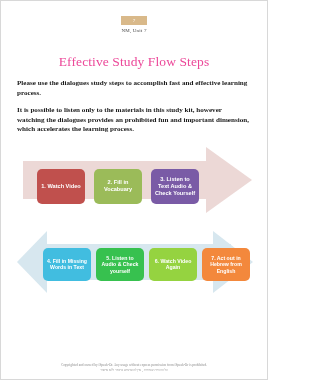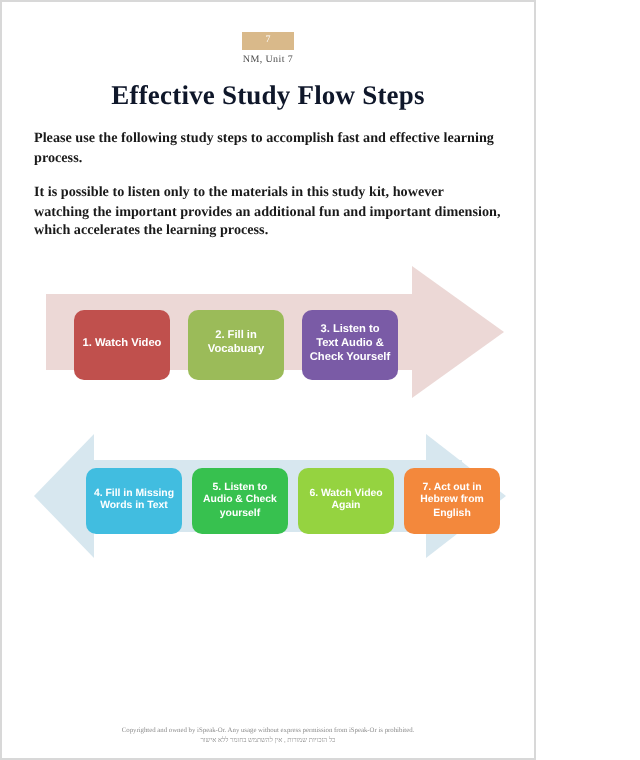--- a/index.html
+++ b/index.html
@@ -34,24 +34,24 @@
     font-family:"Liberation Serif",serif;
   }
   .unit-caption{
     margin-top:2px;
     font-size:5px;
     color:#4a4a4a;
     font-family:"Liberation Serif",serif;
     letter-spacing:.2px;
   }
   .doc-title{
-    margin-top:7px;
+    margin-top:21px;
     font-size:13.5px;
-    font-weight:bold;
-    color:#0f172a;
+    font-weight:normal;
+    color:#ec4899;
     font-family:"Liberation Serif",serif;
     letter-spacing:.1px;
   }
 
   
   .body-copy{
     margin:9px 16px 0 16px;
   }
   .para{
     font-family:"Liberation Serif",serif;
@@ -168,22 +168,22 @@
 
 <div class="page">
 
   <div class="header">
     <div class="unit-badge">7</div>
     <div class="unit-caption">NM, Unit 7</div>
     <div class="doc-title">Effective Study Flow Steps</div>
   </div>
 
   <div class="body-copy">
-    <p class="para">Please use the following study steps to accomplish fast and effective learning process.</p>
-    <p class="para">It is possible to listen only to the materials in this study kit, however watching the important provides an additional fun and important dimension, which accelerates the learning process.</p>
+    <p class="para">Please use the dialogues study steps to accomplish fast and effective learning process.</p>
+    <p class="para">It is possible to listen only to the materials in this study kit, however watching the dialogues provides an prohibited fun and important dimension, which accelerates the learning process.</p>
   </div>
 
   <div class="flow">
 
     <div class="arrow-band band-right">
       <div class="bar"></div>
       <div class="head"></div>
     </div>
 
     <div class="steps steps-row1">

